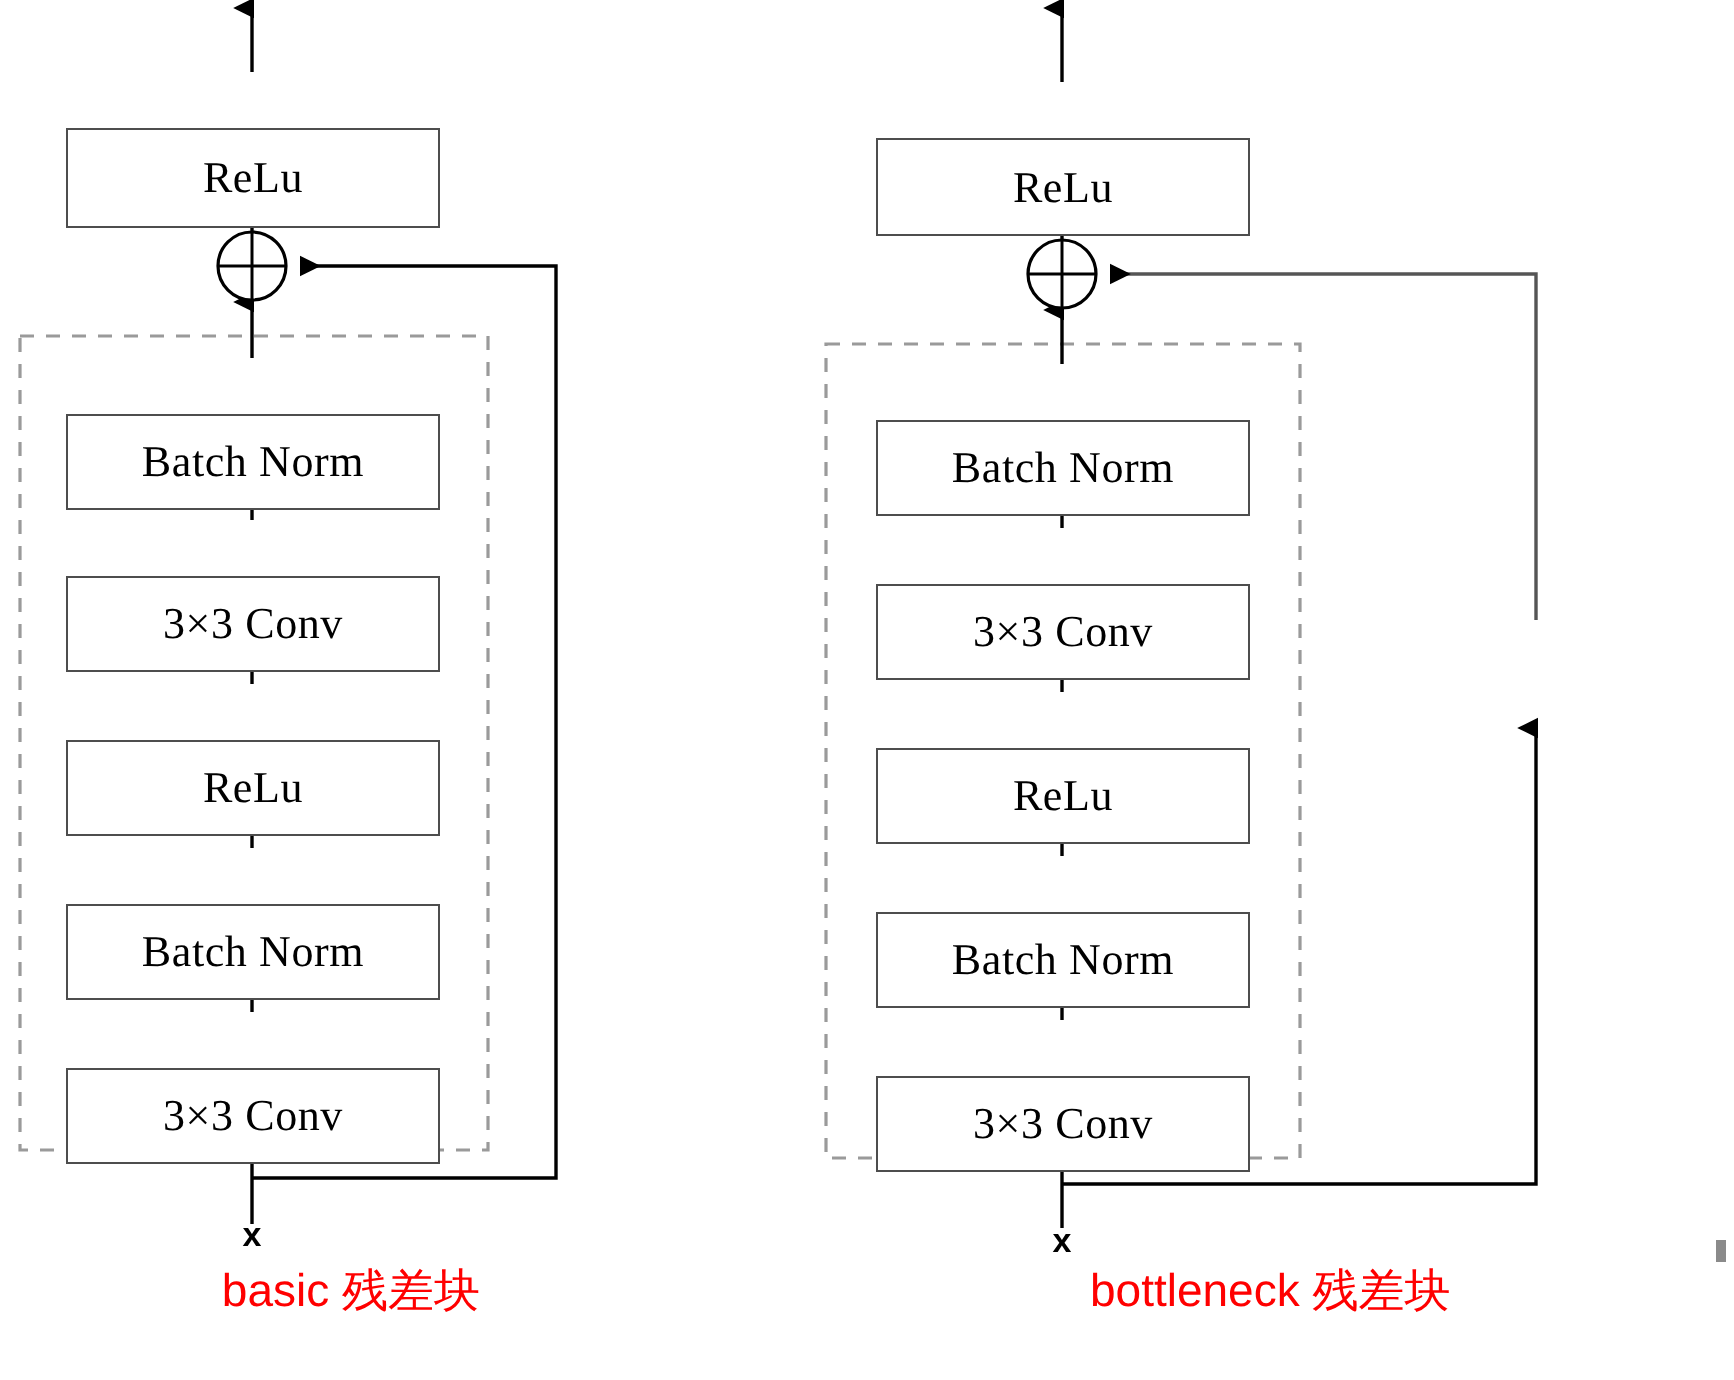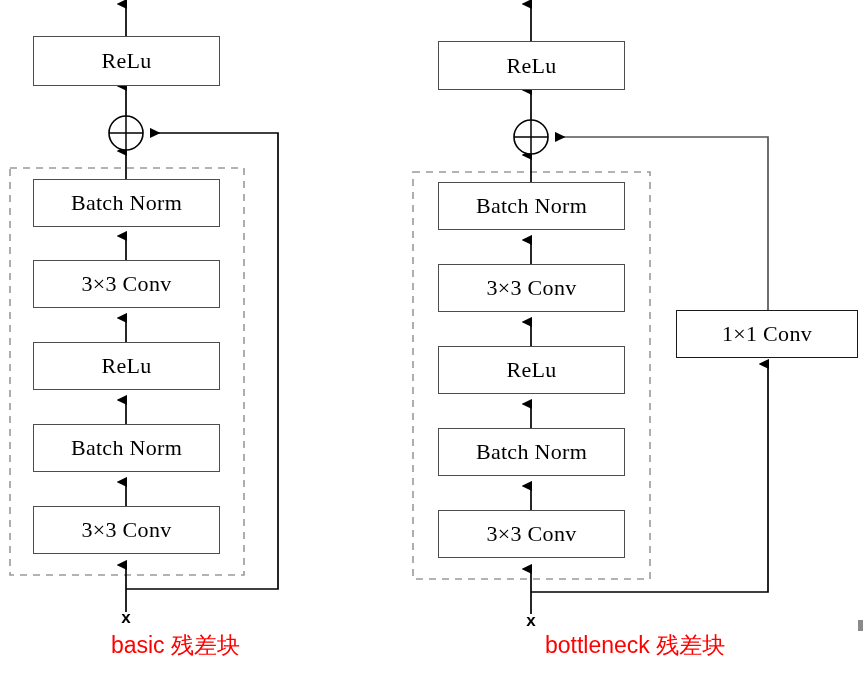--- a/index.html
+++ b/index.html
@@ -32,20 +32,21 @@
     border: 1.6px solid #4d4d4d;
     background: #ffffff;
     display: flex;
     align-items: center;
     justify-content: center;
     font-family: "Liberation Serif", "DejaVu Serif", serif;
     font-size: 22px;
     color: #000000;
     letter-spacing: 0.3px;
     white-space: nowrap;
+    margin-top: 28px;
   }
   .input-label {
     position: absolute;
     font-family: "Liberation Sans", "DejaVu Sans", sans-serif;
     font-size: 17px;
     font-weight: bold;
     color: #000000;
     text-align: center;
     white-space: nowrap;
   }
@@ -160,21 +161,20 @@
   <div class="node-box" style="left:438px; top:182px; width:187px; height:48px;">Batch Norm</div>
 
   <div class="node-box" style="left:438px; top:264px; width:187px; height:48px;">3×3 Conv</div>
 
   <div class="node-box" style="left:438px; top:346px; width:187px; height:48px;">ReLu</div>
 
   <div class="node-box" style="left:438px; top:428px; width:187px; height:48px;">Batch Norm</div>
 
   <div class="node-box" style="left:438px; top:510px; width:187px; height:48px;">3×3 Conv</div>
 
-  <div class="node-box" style="left:676px; top:310px; width:182px; height:48px; border-color:#1a1a1a;">1×1 Conv</div>
 
   <div class="input-label" style="left:511px; top:611px; width:40px;">x</div>
 
   <div class="red-label" style="left:545px; top:630px; width:290px; text-align:left;">bottleneck 残差块</div>
 
 
   <div class="edge-mark" style="left:858px; top:620px;"></div>
 
 </div>
 

